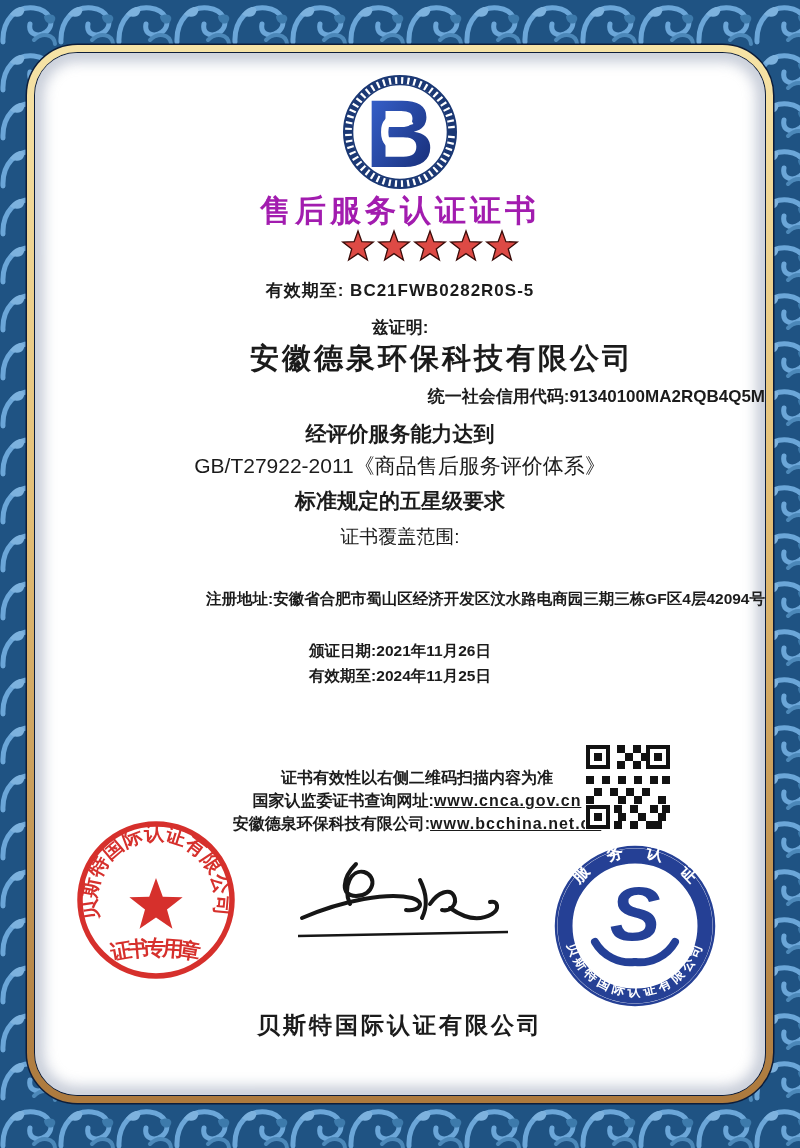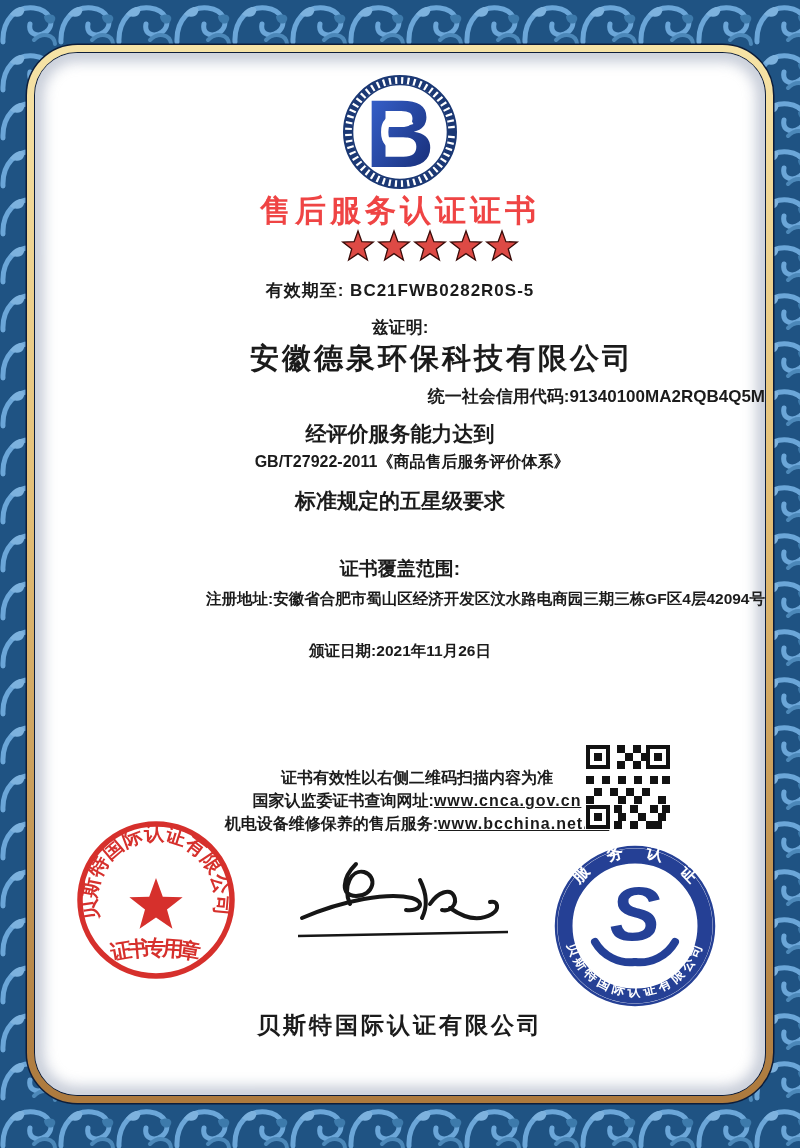--- a/index.html
+++ b/index.html
@@ -1,28 +1,28 @@
 <!DOCTYPE html>
 <html><head>
 <meta charset="utf-8">
 <style>
   html,body{margin:0;padding:0;background:#e8e8e8;}
   .cert{position:relative;width:800px;height:1148px;background:#fff;overflow:hidden;
         font-family:"Liberation Sans","DejaVu Sans",sans-serif;color:#1b1b1b;}
   .frame-svg{position:absolute;left:0;top:0;}
   .abs{position:absolute;left:35px;width:730px;text-align:center;white-space:nowrap;}
-  .title{top:190px;font-size:31px;font-weight:bold;letter-spacing:4px;color:#ef4444;}
+  .title{top:190px;font-size:31px;font-weight:bold;letter-spacing:4px;color:#a21caf;}
   .certno{top:279px;font-size:17px;font-weight:bold;letter-spacing:1px;}
   .certify{top:316px;font-size:17px;font-weight:bold;}
   .company{top:339px;font-size:29px;font-weight:bold;letter-spacing:3px;margin-left:42px;}
   .credit{top:385px;font-size:17px;font-weight:bold;text-align:right;}
   .l-eval{top:420px;font-size:21px;font-weight:600;}
-  .l-std{top:452px;font-size:16px;font-weight:700;padding-left:12px;}
+  .l-std{top:452px;font-size:21px;font-weight:400;}
   .l-req{top:487px;font-size:21px;font-weight:600;}
-  .l-scopelab{top:524px;font-size:19px;font-weight:700;margin-top:32px;}
+  .l-scopelab{top:524px;font-size:19px;font-weight:400;}
   .l-scope{top:553px;font-size:22px;font-weight:bold;}
   .l-reg{top:589px;font-size:15.5px;font-weight:bold;text-align:right;}
   .l-audit{top:615px;font-size:15.5px;font-weight:bold;}
   .l-issue{top:641px;font-size:15.5px;font-weight:bold;}
   .l-valid{top:666px;font-size:15.5px;font-weight:bold;}
   .verify{top:766px;font-size:16px;font-weight:bold;line-height:23px;}
   .verify .url{text-decoration:underline;letter-spacing:1px;}
   .foot-name{top:1010px;font-size:23px;font-weight:bold;letter-spacing:3px;}
   .foot-addr{top:1040px;font-size:16.5px;font-weight:bold;}
   .logo-svg{position:absolute;left:330px;top:74px;}
@@ -107,28 +107,29 @@
 
   <div class="abs certify">兹证明:</div>
   <div class="abs company">安徽德泉环保科技有限公司</div>
   <div class="abs credit">统一社会信用代码:91340100MA2RQB4Q5M</div>
   <div class="abs l-eval">经评价服务能力达到</div>
   <div class="abs l-std">GB/T27922-2011《商品售后服务评价体系》</div>
   <div class="abs l-req">标准规定的五星级要求</div>
   <div class="abs l-scopelab">证书覆盖范围:</div>
   <div class="abs l-reg">注册地址:安徽省合肥市蜀山区经济开发区汶水路电商园三期三栋GF区4层42094号</div>
   <div class="abs l-issue">颁证日期:2021年11月26日</div>
+  <div class="abs l-valid">有效期至:2024年11月25日</div>
 
   <div class="abs verify" style="left:0;width:834px;">
     <div>证书有效性以右侧二维码扫描内容为准</div>
     <div>
       <span>国家认监委证书查询网址:</span><span class="url">www.cnca.gov.cn</span>
     </div>
     <div>
-      <span>机电设备维修保养的售后服务:</span><span class="url">www.bcchina.net.cn</span>
+      <span>安徽德泉环保科技有限公司:</span><span class="url">www.bcchina.net.cn</span>
     </div>
   </div>
 
   <svg class="qr-svg" width="86" height="86" viewBox="0 0 86 86">
     <rect x="0" y="0" width="86" height="86" fill="#ffffff"></rect>
     <g fill="#121212">
       <rect x="1" y="1" width="24" height="24"></rect>
         <rect x="61" y="1" width="24" height="24"></rect>
         <rect x="1" y="61" width="24" height="24"></rect>
     </g>

